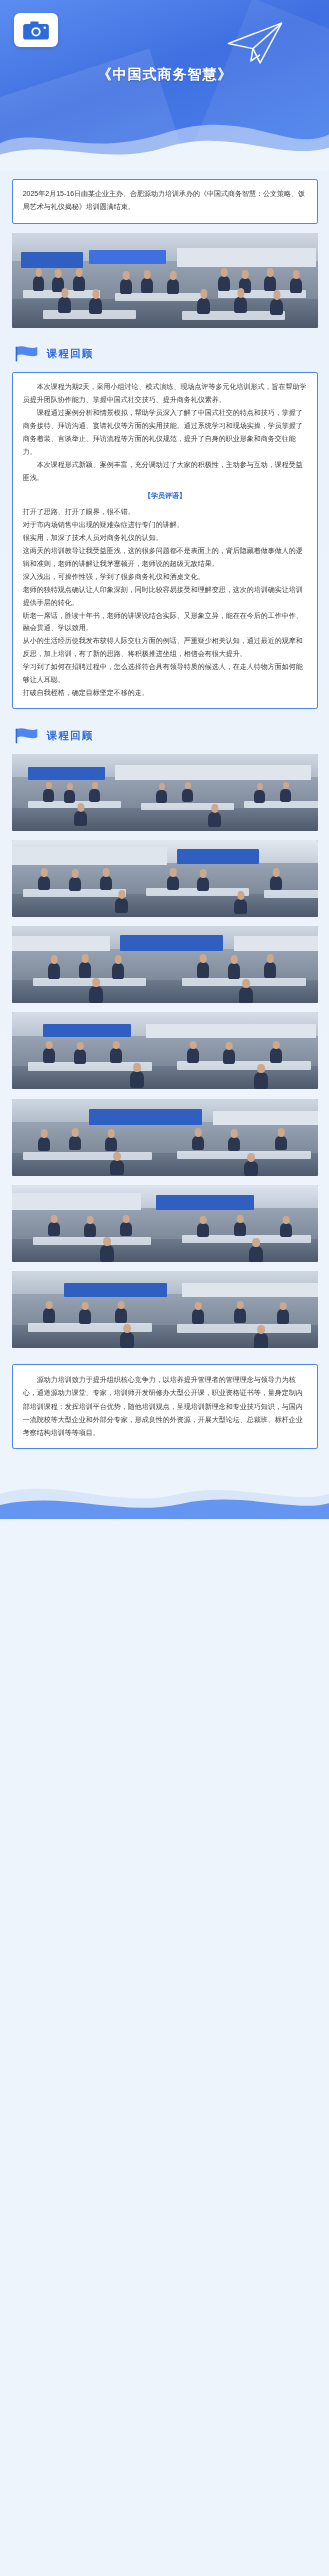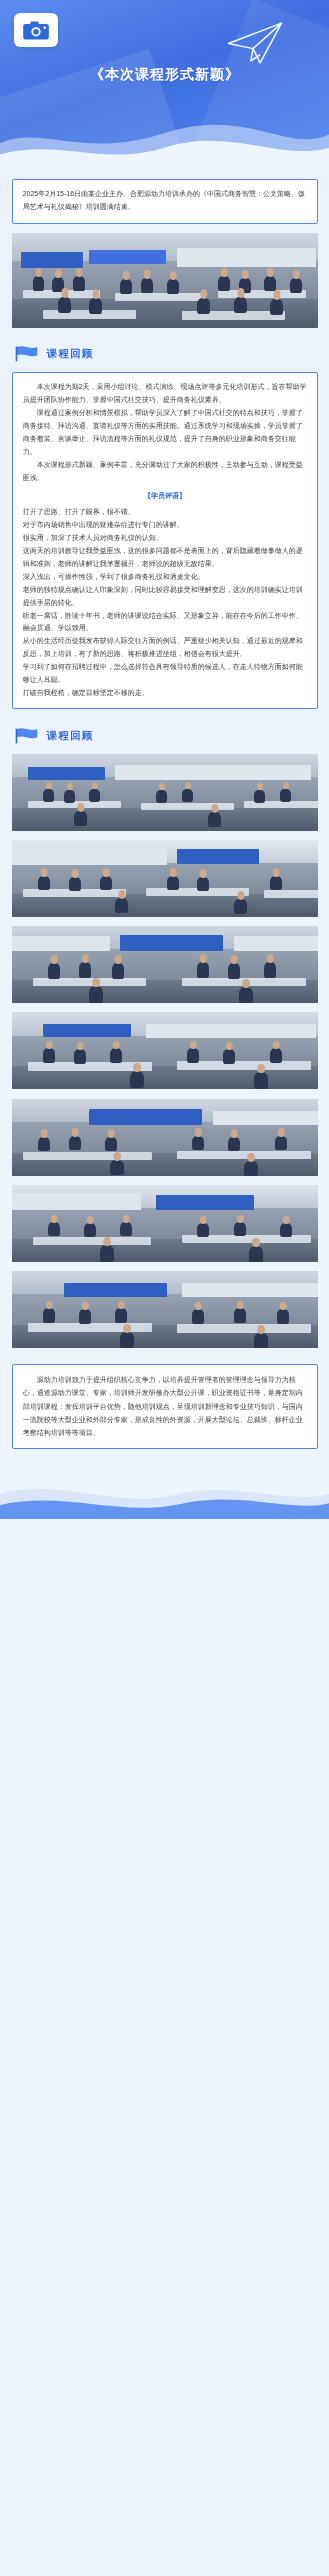--- a/index.html
+++ b/index.html
@@ -181,21 +181,21 @@
     </div>
 
     <div class="plane">
       <svg viewBox="0 0 120 96" xmlns="http://www.w3.org/2000/svg">
         <path d="M8 50 L112 10 L70 88 L56 60 Z" fill="none" stroke="#ffffff" stroke-width="3" stroke-linejoin="round"></path>
         <path d="M56 60 L112 10" fill="none" stroke="#ffffff" stroke-width="3"></path>
         <path d="M56 60 L52 84 L70 72" fill="none" stroke="#ffffff" stroke-width="3" stroke-linejoin="round"></path>
       </svg>
     </div>
 
-    <div class="hdr-title">《本次课程形式新颖》</div>
+    <div class="hdr-title">《中国式商务智慧》</div>
 
     <div class="hdr-wave">
       <svg viewBox="0 0 640 150" preserveAspectRatio="none" xmlns="http://www.w3.org/2000/svg">
         <path d="M0,150 L0,96 C80,60 160,128 320,76 C480,24 560,118 640,78 L640,150 Z" fill="#dce8fa" opacity="0.55"></path>
         <path d="M0,150 L0,118 C110,86 200,142 320,104 C450,64 540,132 640,104 L640,150 Z" fill="#eef4fb"></path>
       </svg>
     </div>
   </div>
 
   <div class="wrap">

